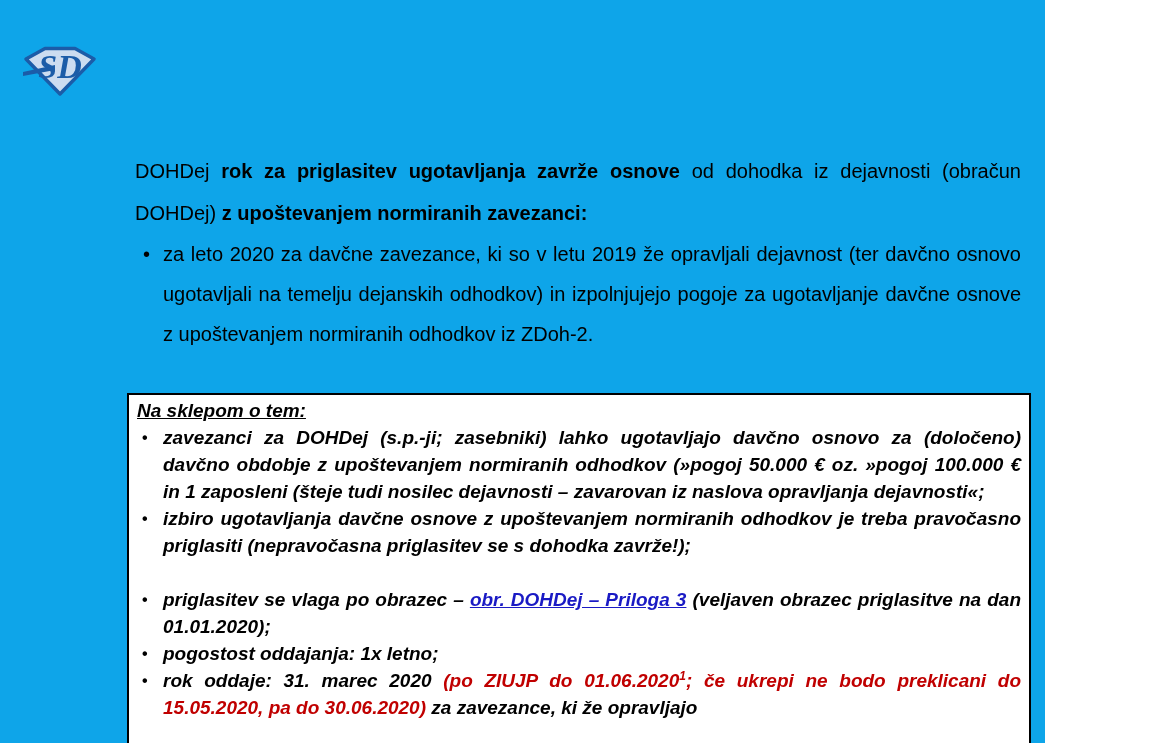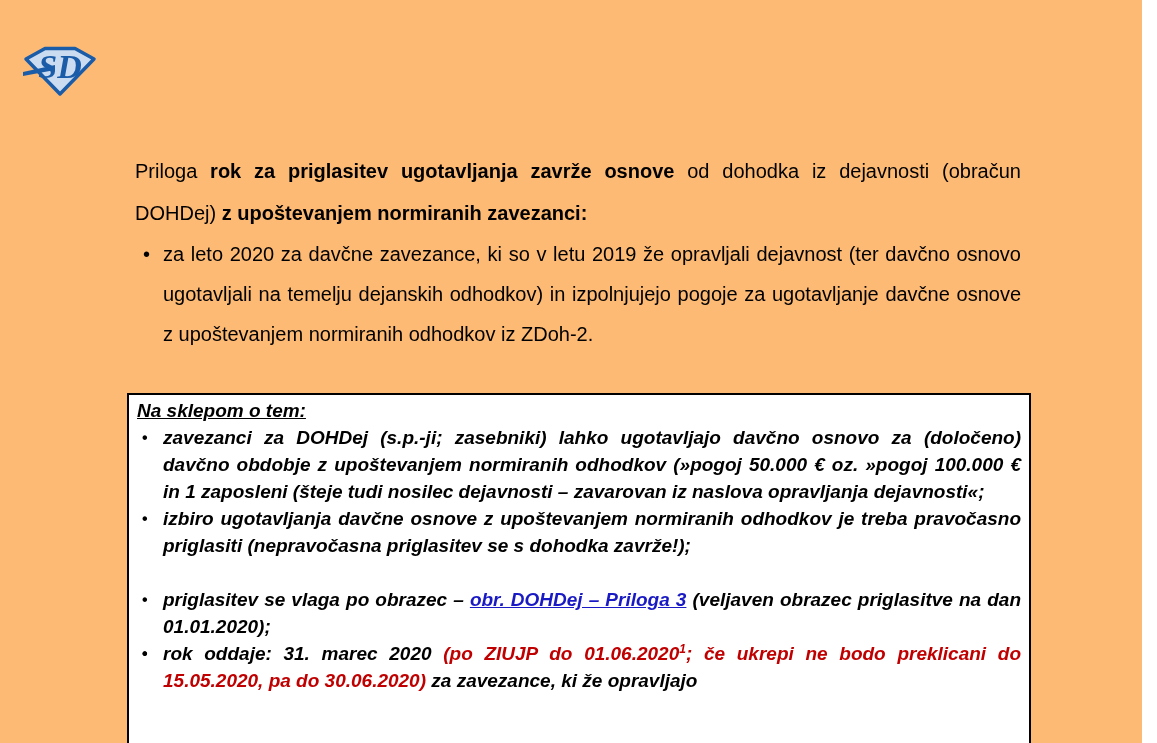--- a/index.html
+++ b/index.html
@@ -1,20 +1,20 @@
 <!DOCTYPE html>
 <html style="--text: #000000; --red: #C00000; --link: #1A1AC4; --logo_dark: #1B5CA8; --logo_light: #CCDCF0;"><head>
 <meta charset="utf-8">
 <style>
   * { margin:0; padding:0; box-sizing:border-box; }
   html, body { background:#ffffff; }
   .page {
     position:relative;
-    width:1142px; height:743px;
-    background:#fdba74;
+    width:1045px; height:743px;
+    background:#0ea5e9;
     overflow:hidden;
     font-family:"Liberation Sans","DejaVu Sans",sans-serif;
     color:#000000;
   }
   .logo { position:absolute; left:21px; top:45px; width:78px; height:52px; }
   .logo svg { width:100%; height:100%; }
   .logo-shape { fill:var(--logo_light); stroke:var(--logo_dark); stroke-width:3.5; stroke-linejoin:round; }
   .logo-tail { fill:var(--logo_dark); }
   .logo-text {
     fill:var(--logo_dark);
@@ -58,34 +58,34 @@
 
   <div class="logo">
     <svg viewBox="0 0 78 52" aria-hidden="true">
       <polygon class="logo-shape" points="5,14 24,3.5 54,3.5 73,14 39,49"></polygon>
       <polygon class="logo-tail" points="2,27 34,20 34,25 2,31"></polygon>
       <text class="logo-text" x="39" y="33" text-anchor="middle">SD</text>
     </svg>
   </div>
 
   <div class="content">
-    <p class="intro"><span style="font-weight: normal;">Priloga </span><span style="font-weight: bold;">rok za priglasitev ugotavljanja zavrže osnove</span><span style="font-weight: normal;"> od dohodka iz dejavnosti (obračun DOHDej) </span><span style="font-weight: bold;">z upoštevanjem normiranih zavezanci:</span></p>
+    <p class="intro"><span style="font-weight: normal;">DOHDej </span><span style="font-weight: bold;">rok za priglasitev ugotavljanja zavrže osnove</span><span style="font-weight: normal;"> od dohodka iz dejavnosti (obračun DOHDej) </span><span style="font-weight: bold;">z upoštevanjem normiranih zavezanci:</span></p>
     <ul class="blist">
       <li class="bitem intro-item">
         <span class="marker">•</span>
         <span class="btext">za leto 2020 za davčne zavezance, ki so v letu 2019 že opravljali dejavnost (ter davčno osnovo ugotavljali na temelju dejanskih odhodkov) in izpolnjujejo pogoje za ugotavljanje davčne osnove z upoštevanjem normiranih odhodkov iz ZDoh-2.</span>
       </li>
     </ul>
   </div>
 
   <div class="box">
     <div class="box-title">Na sklepom o tem:</div>
     <ul class="blist" id="box-list">
         <li class="bitem box-item"><span class="marker">•</span><span class="btext"><span>zavezanci za DOHDej (s.p.-ji; zasebniki) lahko ugotavljajo davčno osnovo za (določeno) davčno obdobje z upoštevanjem normiranih odhodkov (»pogoj 50.000 € oz. »pogoj 100.000 € in 1 zaposleni (šteje tudi nosilec dejavnosti – zavarovan iz naslova opravljanja dejavnosti«;</span></span></li>
         <li class="bitem box-item"><span class="marker">•</span><span class="btext"><span>izbiro ugotavljanja davčne osnove z upoštevanjem normiranih odhodkov je treba pravočasno priglasiti (nepravočasna priglasitev se s dohodka zavrže!);</span></span></li>
         <li class="spacer"></li>
         <li class="bitem box-item"><span class="marker">•</span><span class="btext"><span>priglasitev se vlaga po obrazec – </span><a class="doclink" href="#">obr. DOHDej – Priloga 3</a><span> (veljaven obrazec priglasitve na dan 01.01.2020);</span></span></li>
-        <li class="bitem box-item"><span class="marker">•</span></li>
+        <li class="bitem box-item"><span class="marker">•</span><span class="btext"><span>pogostost oddajanja: 1x letno;</span></span></li>
         <li class="bitem box-item"><span class="marker">•</span><span class="btext"><span>rok oddaje: 31. marec 2020 </span><span style="color: rgb(192, 0, 0);">(po ZIUJP do 01.06.2020</span><sup style="color: rgb(192, 0, 0);">1</sup><span style="color: rgb(192, 0, 0);">; če ukrepi ne bodo preklicani do 15.05.2020, pa do 30.06.2020)</span><span style="color: rgb(0, 0, 0);"> za zavezance, ki že opravljajo</span></span></li>
       </ul>
   </div>
 
 </div>
 
 </body></html>

